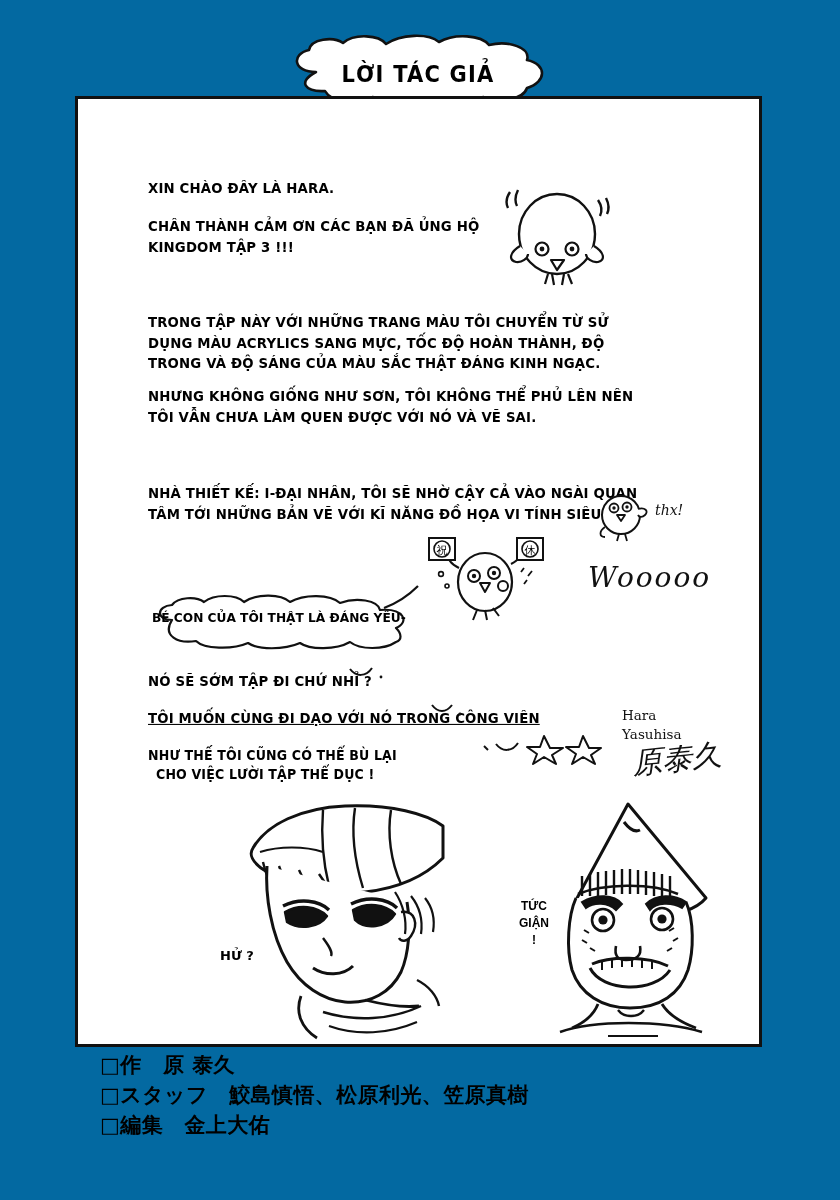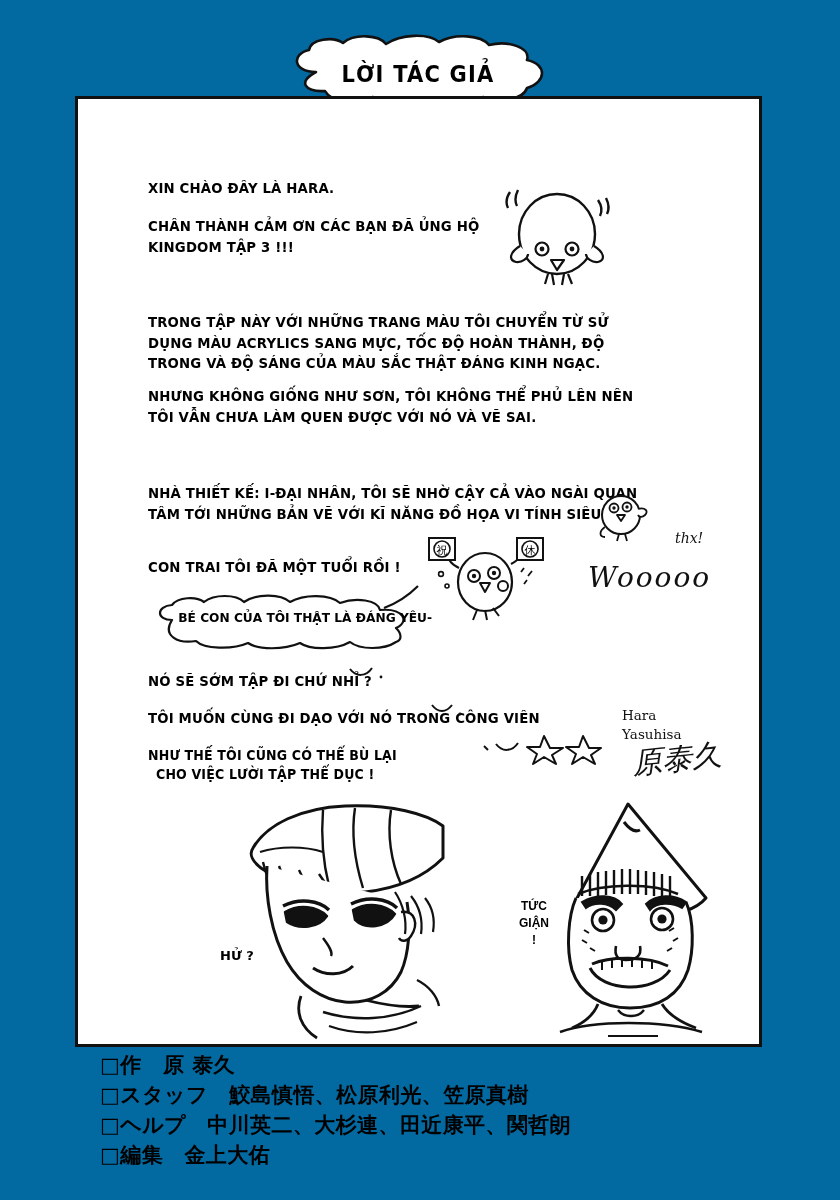--- a/index.html
+++ b/index.html
@@ -71,52 +71,52 @@
   }
   .txt.small { font-size: 12.6px; line-height: 19px; }
 
   .b-greeting   { left: 148px; top: 178px; }
   .b-thanks     { left: 148px; top: 216px; }
   .b-color      { left: 148px; top: 312px; }
   .b-paint      { left: 148px; top: 386px; }
   .b-designer   { left: 148px; top: 483px; }
   .b-son        { left: 148px; top: 557px; }
   .b-walk       { left: 148px; top: 671px; }
-  .b-park       { left: 148px; top: 708px; }
+  .b-park       { left: 148px; top: 708px; text-decoration: underline; }
   .b-exercise   { left: 148px; top: 745px; }
   .b-exercise2  { left: 156px; top: 764px; }
 
   
   .bubble-cute {
     position: absolute;
     left: 152px;
     top: 598px;
     width: 280px;
     height: 42px;
   }
   .bubble-cute-text {
     position: absolute;
     left: 152px;
     top: 611px;
     width: 280px;
-    text-align: right;
+    text-align: left;
     font-family: "DejaVu Sans", sans-serif;
     font-size: 12.2px;
     font-weight: bold;
     transform: scaleY(1.05);
   }
 
   
   .hand {
     position: absolute;
     font-family: "DejaVu Serif", serif;
     font-style: italic;
     color: #111;
   }
-  .hand-thx   { left: 675px; top: 502px; font-size: 14px; margin-top: 28px; }
+  .hand-thx   { left: 655px; top: 502px; font-size: 14px; }
   .hand-wooo  { left: 588px; top: 561px; font-size: 28px; letter-spacing: 2px; }
   .hand-sign-1{ left: 622px; top: 707px; font-size: 13.5px; font-style: normal;
                 font-family: "DejaVu Serif", serif; }
   .hand-sign-2{ left: 622px; top: 726px; font-size: 13.5px; font-style: normal;
                 font-family: "DejaVu Serif", serif; text-align: right; }
   .hand-kanji { left: 630px; top: 744px; font-size: 30px; font-style: italic;
                 font-family: "DejaVu Sans", sans-serif; transform: rotate(-6deg);
                 transform-origin: left top; }
 
   .label-hu    { position: absolute; left: 220px; top: 948px; font-size: 13px;
@@ -183,21 +183,20 @@
   <div class="txt b-greeting">XIN CHÀO ĐÂY LÀ HARA.</div>
   <div class="txt b-thanks">CHÂN THÀNH CẢM ƠN CÁC BẠN ĐÃ ỦNG HỘ
 KINGDOM TẬP 3 !!!</div>
   <div class="txt b-color">TRONG TẬP NÀY VỚI NHỮNG TRANG MÀU TÔI CHUYỂN TỪ SỬ
 DỤNG MÀU ACRYLICS SANG MỰC, TỐC ĐỘ HOÀN THÀNH, ĐỘ
 TRONG VÀ ĐỘ SÁNG CỦA MÀU SẮC THẬT ĐÁNG KINH NGẠC.</div>
   <div class="txt b-paint">NHƯNG KHÔNG GIỐNG NHƯ SƠN, TÔI KHÔNG THỂ PHỦ LÊN NÊN
 TÔI VẪN CHƯA LÀM QUEN ĐƯỢC VỚI NÓ VÀ VẼ SAI.</div>
   <div class="txt b-designer">NHÀ THIẾT KẾ: I-ĐẠI NHÂN, TÔI SẼ NHỜ CẬY CẢ VÀO NGÀI QUAN
 TÂM TỚI NHỮNG BẢN VẼ VỚI KĨ NĂNG ĐỒ HỌA VI TÍNH SIÊU</div>
-  <div class="txt b-son">CON TRAI TÔI ĐÃ MỘT TUỔI RỒI !</div>
   <div class="txt b-walk">NÓ SẼ SỚM TẬP ĐI CHỨ NHỈ ?</div>
   <div class="txt b-park">TÔI MUỐN CÙNG ĐI DẠO VỚI NÓ TRONG CÔNG VIÊN</div>
   <div class="txt b-exercise small">NHƯ THẾ TÔI CŨNG CÓ THỂ BÙ LẠI</div>
   <div class="txt b-exercise2 small">CHO VIỆC LƯỜI TẬP THỂ DỤC !</div>
 
   <div class="bubble-cute">
     <svg width="300" height="58" viewBox="0 0 300 58">
       <path d="M20 22
                C4 22 4 8 20 7
                C26 -1 44 -2 52 4
@@ -383,17 +382,16 @@
       <path d="M110 238 L160 238" stroke="#111" stroke-width="2.2"></path>
     </svg>
   </div>
   <div class="label-angry">TỨC
 GIẬN
 !</div>
 
   <div class="credits">
     <div class="credit-line">□作　原 泰久</div>
     <div class="credit-line">□スタッフ　鮫島慎悟、松原利光、笠原真樹</div>
-    <div class="credit-line">□ヘルプ　中川英二、大杉連、田近康平、関哲朗</div>
     <div class="credit-line">□編集　金上大佑</div>
   </div>
 
 </div>
 
 </body></html>

